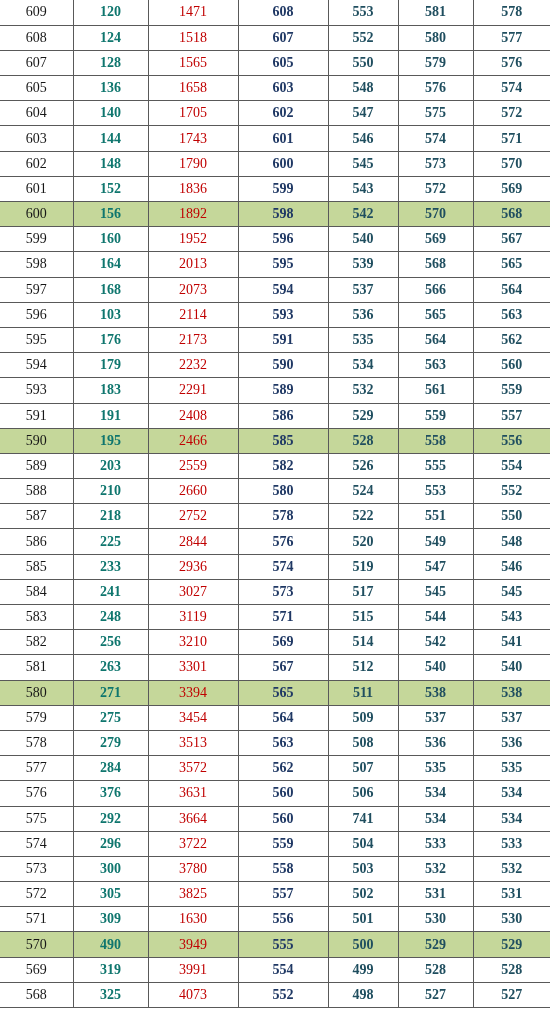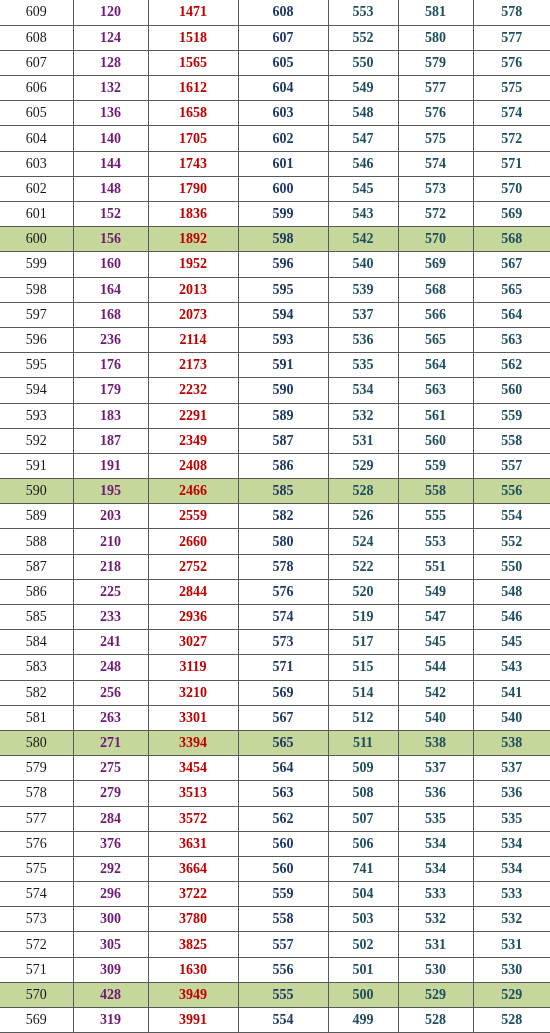--- a/index.html
+++ b/index.html
@@ -43,26 +43,26 @@
   #data-table td.col-last {
     border-right: none;
   }
   
   #data-table td.col-0 {
     color: #171717;
     font-weight: normal;
     font-size: 14px;
   }
   #data-table td.col-1 {
-    color: #701a75;
+    color: #0f766e;
     font-weight: bold;
   }
   #data-table td.col-2 {
     color: #c00000;
-    font-weight: bold;
+    font-weight: normal;
   }
   #data-table td.col-3 {
     color: #1f3864;
     font-weight: bold;
   }
   #data-table td.col-4,
   #data-table td.col-5,
   #data-table td.col-6 {
     color: #1f4e5f;
     font-weight: bold;
@@ -106,29 +106,20 @@
       <tr class="hl-none">
         <td class="col-0">607</td>
         <td class="col-1">128</td>
         <td class="col-2">1565</td>
         <td class="col-3">605</td>
         <td class="col-4">550</td>
         <td class="col-5">579</td>
         <td class="col-6 col-last">576</td>
       </tr>
       <tr class="hl-none">
-        <td class="col-0">606</td>
-        <td class="col-1">132</td>
-        <td class="col-2">1612</td>
-        <td class="col-3">604</td>
-        <td class="col-4">549</td>
-        <td class="col-5">577</td>
-        <td class="col-6 col-last">575</td>
-      </tr>
-      <tr class="hl-none">
         <td class="col-0">605</td>
         <td class="col-1">136</td>
         <td class="col-2">1658</td>
         <td class="col-3">603</td>
         <td class="col-4">548</td>
         <td class="col-5">576</td>
         <td class="col-6 col-last">574</td>
       </tr>
       <tr class="hl-none">
         <td class="col-0">604</td>
@@ -197,21 +188,21 @@
         <td class="col-0">597</td>
         <td class="col-1">168</td>
         <td class="col-2">2073</td>
         <td class="col-3">594</td>
         <td class="col-4">537</td>
         <td class="col-5">566</td>
         <td class="col-6 col-last">564</td>
       </tr>
       <tr class="hl-none">
         <td class="col-0">596</td>
-        <td class="col-1">236</td>
+        <td class="col-1">103</td>
         <td class="col-2">2114</td>
         <td class="col-3">593</td>
         <td class="col-4">536</td>
         <td class="col-5">565</td>
         <td class="col-6 col-last">563</td>
       </tr>
       <tr class="hl-none">
         <td class="col-0">595</td>
         <td class="col-1">176</td>
         <td class="col-2">2173</td>
@@ -230,29 +221,20 @@
         <td class="col-6 col-last">560</td>
       </tr>
       <tr class="hl-none">
         <td class="col-0">593</td>
         <td class="col-1">183</td>
         <td class="col-2">2291</td>
         <td class="col-3">589</td>
         <td class="col-4">532</td>
         <td class="col-5">561</td>
         <td class="col-6 col-last">559</td>
-      </tr>
-      <tr class="hl-none">
-        <td class="col-0">592</td>
-        <td class="col-1">187</td>
-        <td class="col-2">2349</td>
-        <td class="col-3">587</td>
-        <td class="col-4">531</td>
-        <td class="col-5">560</td>
-        <td class="col-6 col-last">558</td>
       </tr>
       <tr class="hl-none">
         <td class="col-0">591</td>
         <td class="col-1">191</td>
         <td class="col-2">2408</td>
         <td class="col-3">586</td>
         <td class="col-4">529</td>
         <td class="col-5">559</td>
         <td class="col-6 col-last">557</td>
       </tr>
@@ -431,21 +413,21 @@
         <td class="col-0">571</td>
         <td class="col-1">309</td>
         <td class="col-2">1630</td>
         <td class="col-3">556</td>
         <td class="col-4">501</td>
         <td class="col-5">530</td>
         <td class="col-6 col-last">530</td>
       </tr>
       <tr class="hl-green">
         <td class="col-0">570</td>
-        <td class="col-1">428</td>
+        <td class="col-1">490</td>
         <td class="col-2">3949</td>
         <td class="col-3">555</td>
         <td class="col-4">500</td>
         <td class="col-5">529</td>
         <td class="col-6 col-last">529</td>
       </tr>
       <tr class="hl-none">
         <td class="col-0">569</td>
         <td class="col-1">319</td>
         <td class="col-2">3991</td>

